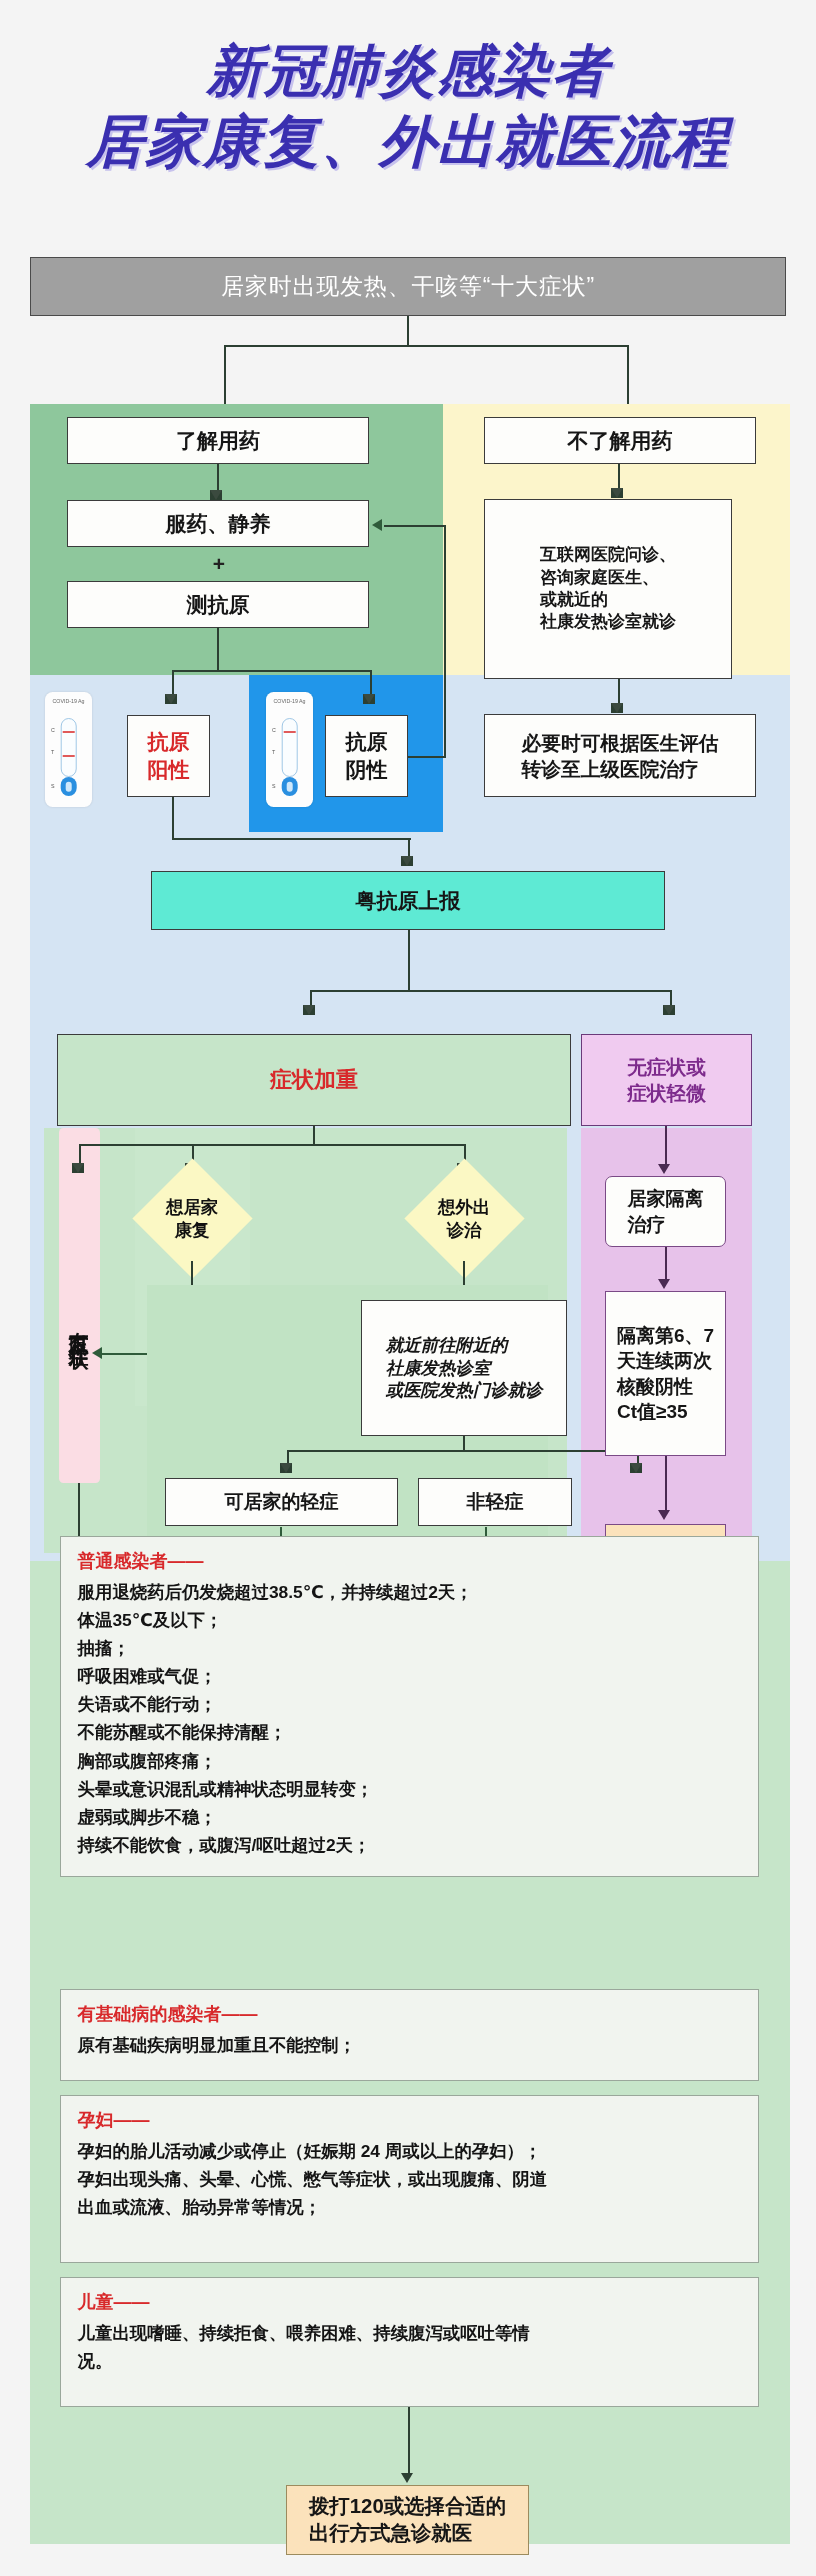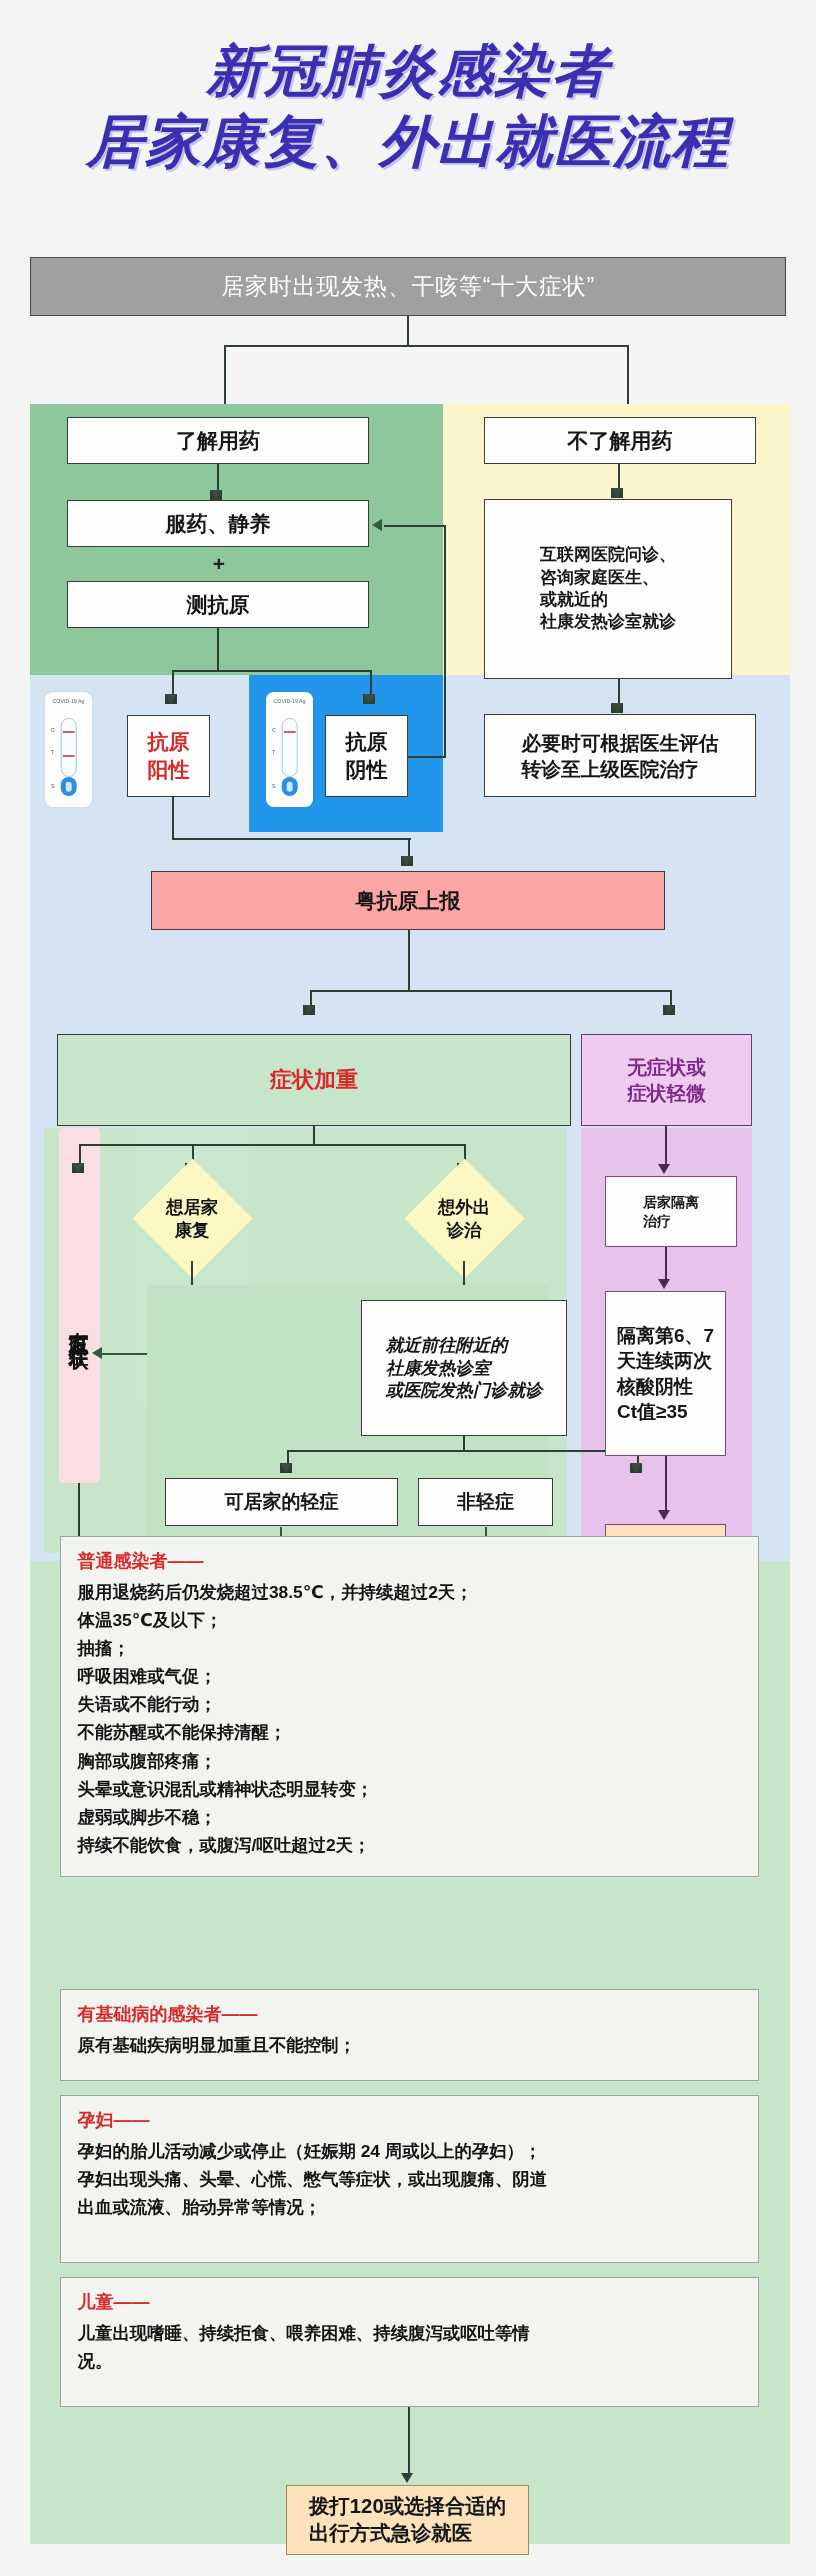--- a/index.html
+++ b/index.html
@@ -245,21 +245,21 @@
 <div class="arw dk" style="left:611px; top:703px;"></div>
 
 <div class="box" style="left:484px; top:714px; width:272px; height:83px; font-size:19.7px; white-space:pre-line;">必要时可根据医生评估
 转诊至上级医院治疗</div>
 
 <div class="vline dk" style="left:172px; top:797px; height:42px;"></div>
 <div class="hline dk" style="left:172px; top:838px; width:239px;"></div>
 <div class="vline dk" style="left:408px; top:838px; height:21px;"></div>
 <div class="arw dk" style="left:401px; top:856px;"></div>
 
-<div class="box" style="left:151px; top:871px; width:514px; height:59px; font-size:21px; background:#fca5a5;">粤抗原上报</div>
+<div class="box" style="left:151px; top:871px; width:514px; height:59px; font-size:21px; background:#5eead4;">粤抗原上报</div>
 
 <div class="vline dk" style="left:408px; top:930px; height:32px;"></div>
 <div class="hline dk" style="left:310px; top:990px; width:361px;"></div>
 <div class="vline dk" style="left:408px; top:958px; height:32px;"></div>
 <div class="vline dk" style="left:310px; top:990px; height:18px;"></div>
 <div class="vline dk" style="left:670px; top:990px; height:18px;"></div>
 <div class="arw dk" style="left:303px; top:1005px;"></div>
 <div class="arw dk" style="left:663px; top:1005px;"></div>
 
 <div class="box redtxt" style="left:57px; top:1034px; width:514px; height:92px; font-size:22px; background:#c6e5c9;">症状加重</div>
@@ -312,34 +312,34 @@
 或医院发热门诊就诊</div>
 
 <div class="vline dk" style="left:463px; top:1436px; height:15px;"></div>
 <div class="hline dk" style="left:287px; top:1450px; width:351px;"></div>
 <div class="vline dk" style="left:287px; top:1450px; height:16.6px;"></div>
 <div class="vline dk" style="left:637px; top:1450px; height:16.6px;"></div>
 <div class="arw dk" style="left:280px; top:1463px;"></div>
 <div class="arw dk" style="left:630px; top:1463px;"></div>
 
 <div class="box" style="left:165px; top:1478px; width:233px; height:48px; font-size:19px;">可居家的轻症</div>
-<div class="box" style="left:418px; top:1478px; width:135px; height:48px; font-size:19px;">非轻症</div>
+<div class="box" style="left:418px; top:1478px; width:154px; height:48px; font-size:19px;">非轻症</div>
 
 <div class="vline" style="left:280px; top:1527px; height:26px; background:#2f5b3a;"></div>
 <div class="arw" style="left:274px; top:1550px; border-top-color:#2f5b3a;"></div>
 <div class="vline" style="left:485px; top:1527px; height:26px; background:#2f5b3a;"></div>
 <div class="arw" style="left:478px; top:1550px; border-top-color:#2f5b3a;"></div>
 
 <div class="box tan" style="left:165px; top:1562px; width:233px; height:47px; font-size:19px;">闭环回家隔离康复</div>
 <div class="box tan" style="left:418px; top:1562px; width:135px; height:47px; font-size:19px;">转院治疗</div>
 
 <div class="vline" style="left:665px; top:1126px; height:41px; background:#4a2a52;"></div>
 <div class="arw" style="left:658px; top:1164px; border-top-color:#4a2a52;"></div>
 
-<div class="box" style="left:605px; top:1176px; width:132px; height:71px; font-size:14px; white-space:pre-line; border-color:#7a4a86;">居家隔离
+<div class="box" style="left:605px; top:1176px; width:121px; height:71px; font-size:19px; white-space:pre-line; border-color:#7a4a86;border-radius:7px;">居家隔离
 治疗</div>
 <div class="vline" style="left:665px; top:1247px; height:35px; background:#4a2a52;"></div>
 <div class="arw" style="left:658px; top:1279px; border-top-color:#4a2a52;"></div>
 
 <div class="box" style="left:605px; top:1291px; width:121px; height:165px; font-size:19px; white-space:pre-line; border-color:#7a4a86;">隔离第6、7
 天连续两次
 核酸阴性
 Ct值≥35</div>
 <div class="vline" style="left:665px; top:1456px; height:57px; background:#4a2a52;"></div>
 <div class="arw" style="left:658px; top:1510px; border-top-color:#4a2a52;"></div>

